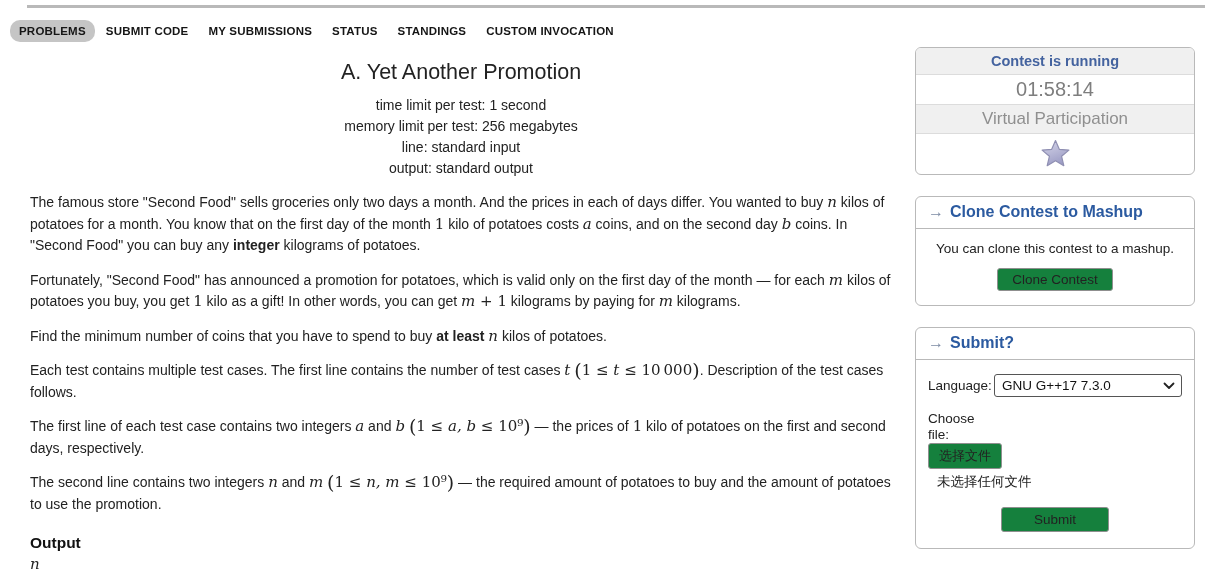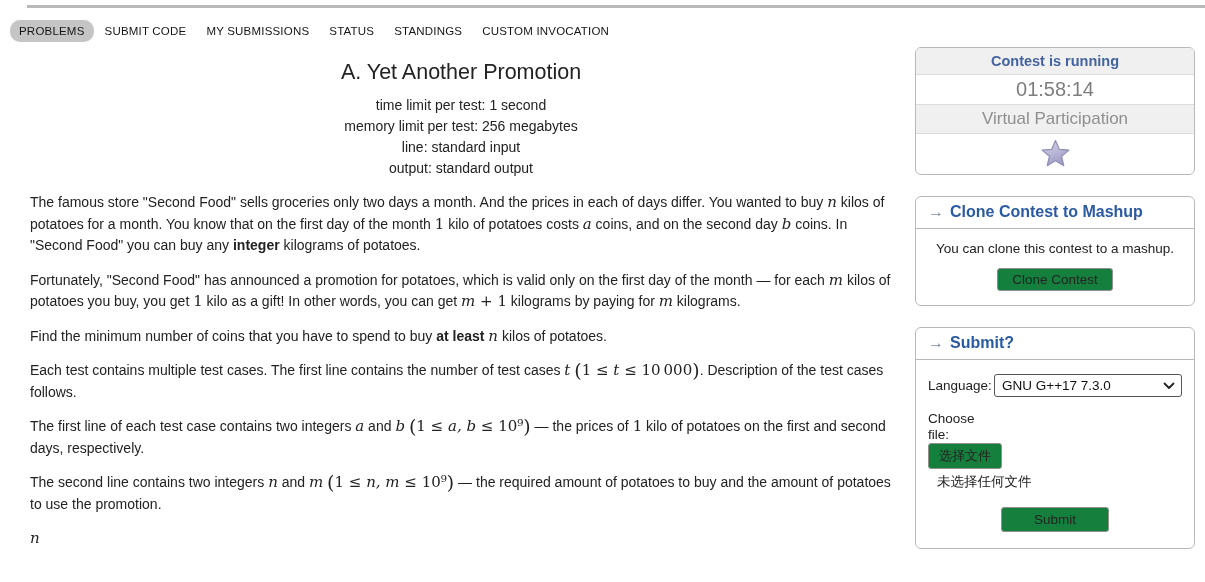--- a/index.html
+++ b/index.html
@@ -8,21 +8,21 @@
     background:#ffffff;color:#222;
     font-family:"Liberation Sans",sans-serif;
     -webkit-font-smoothing:antialiased;
   }
   
   .topbar{position:absolute;left:27px;right:0;top:5px;height:3px;background:#b9b9b9;}
 
   
   .nav{position:absolute;left:10px;top:20px;display:flex;gap:2px;align-items:center;}
   .nav-item{
-    font-size:11.5px;font-weight:normal;color:#151515;letter-spacing:.2px;
+    font-size:11.5px;font-weight:bold;color:#151515;letter-spacing:.2px;
     padding:5px 9px;border-radius:10px;white-space:nowrap;cursor:pointer;
   }
   .nav-item.active{background:#c5c5c5;}
 
   
   .content{position:absolute;left:30px;top:60px;width:862px;}
   .prob-title{text-align:center;font-size:21.5px;font-weight:400;color:#222;margin:0 0 10px;}
   .limits{text-align:center;}
   .limits div{font-size:14px;line-height:21px;color:#222;}
   .stmt{margin-top:13px;}
@@ -99,20 +99,21 @@
     <div>line: standard input</div>
     <div>output: standard output</div>
   </div>
   <div class="stmt" id="stmt">
       <p><span>The famous store "Second Food" sells groceries only two days a month. And the prices in each of days differ. You wanted to buy </span><span class="mv">n</span><span> kilos of potatoes for a month. You know that on the first day of the month </span><span class="mn">1</span><span> kilo of potatoes costs </span><span class="mv">a</span><span> coins, and on the second day </span><span class="mv">b</span><span> coins. In "Second Food" you can buy any </span><span class="bold">integer</span><span> kilograms of potatoes.</span></p>
       <p><span>Fortunately, "Second Food" has announced a promotion for potatoes, which is valid only on the first day of the month — for each </span><span class="mv">m</span><span> kilos of potatoes you buy, you get </span><span class="mn">1</span><span> kilo as a gift! In other words, you can get </span><span class="mv">m</span><span class="mn"> + 1</span><span> kilograms by paying for </span><span class="mv">m</span><span> kilograms.</span></p>
       <p><span>Find the minimum number of coins that you have to spend to buy </span><span class="bold">at least</span><span> </span><span class="mv">n</span><span> kilos of potatoes.</span></p>
       <p><span>Each test contains multiple test cases. The first line contains the number of test cases </span><span class="mv">t</span><span> </span><span class="mp">(</span><span class="mn">1 ≤ </span><span class="mv">t</span><span class="mn"> ≤ 10 000</span><span class="mp">)</span><span>. Description of the test cases follows.</span></p>
       <p><span>The first line of each test case contains two integers </span><span class="mv">a</span><span> and </span><span class="mv">b</span><span> </span><span class="mp">(</span><span class="mn">1 ≤ </span><span class="mv">a, b</span><span class="mn"> ≤ 10⁹</span><span class="mp">)</span><span> — the prices of </span><span class="mn">1</span><span> kilo of potatoes on the first and second days, respectively.</span></p>
       <p><span>The second line contains two integers </span><span class="mv">n</span><span> and </span><span class="mv">m</span><span> </span><span class="mp">(</span><span class="mn">1 ≤ </span><span class="mv">n, m</span><span class="mn"> ≤ 10⁹</span><span class="mp">)</span><span> — the required amount of potatoes to buy and the amount of potatoes to use the promotion.</span></p>
+      <h3>Output</h3>
       <p><span class="mv">n</span></p>
     </div>
 </div>
 
 <div class="sidebar">
 
   <div class="box">
     <div class="c-row alt">
       <span class="contest-state">Contest is running</span>
     </div>

